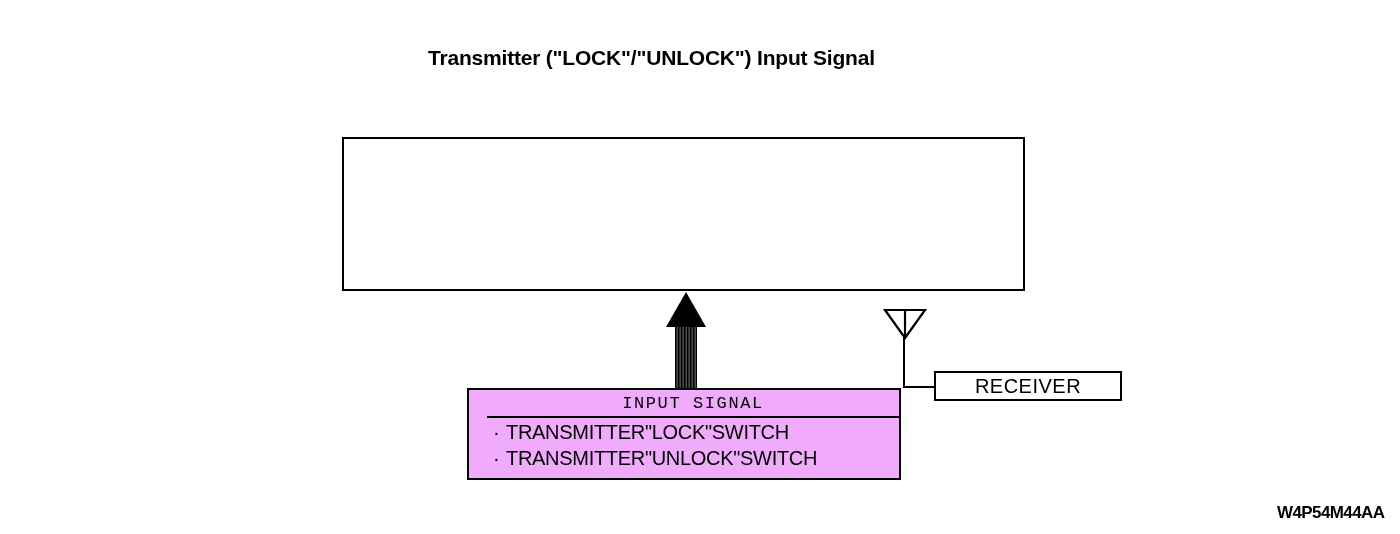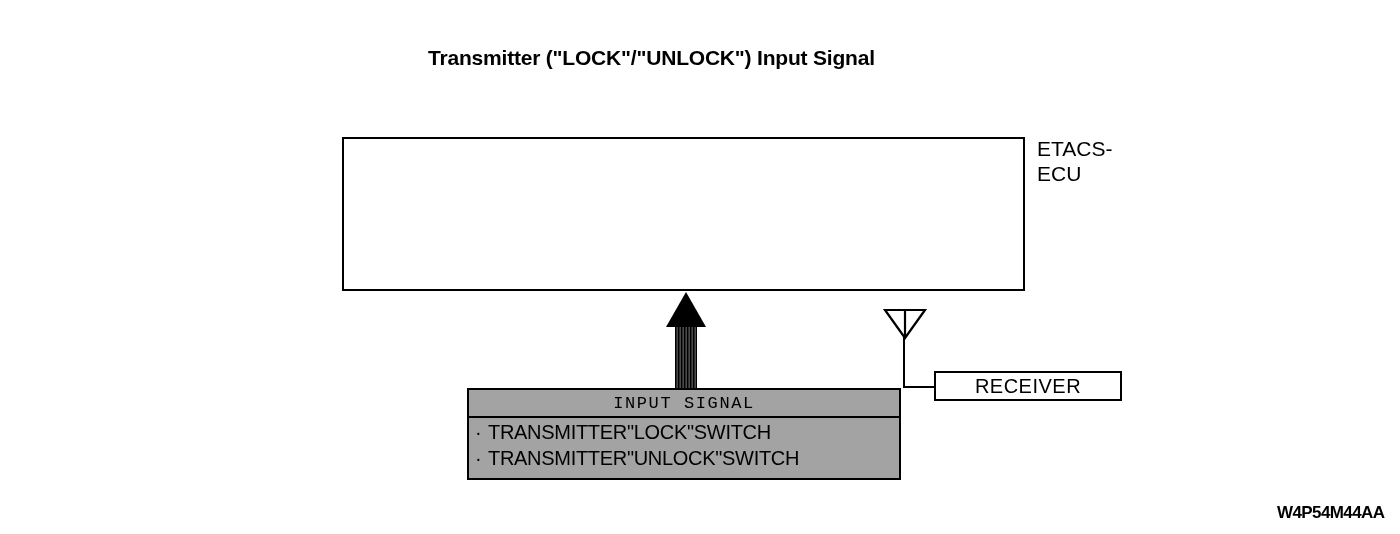--- a/index.html
+++ b/index.html
@@ -110,21 +110,22 @@
 
   
   #input-signal-box {
     position: absolute;
     left: 467px;
     top: 388px;
     width: 434px;
     height: 92px;
     border: 2px solid #000000;
     box-sizing: border-box;
-    background: #a3a3a3;
+    background: #f0abfc;
+    padding-left: 18px;
   }
   #input-signal-header {
     height: 28px;
     border-bottom: 2px solid #000000;
     display: flex;
     align-items: center;
     justify-content: center;
     box-sizing: border-box;
   }
   #input-signal-header-label {
@@ -180,24 +181,20 @@
     </svg>
 
     <div id="antenna-lead-vertical"></div>
     <div id="antenna-lead-horizontal"></div>
 
     <div id="receiver-box">
       <span id="receiver-label">RECEIVER</span>
     </div>
   </div>
 
-  <div id="ecu-label">
-    <div>ETACS-</div>
-    <div>ECU</div>
-  </div>
 
   <svg id="input-arrow" viewBox="0 0 46 99">
     <defs>
       <pattern id="hatch" width="3" height="4" patternUnits="userSpaceOnUse">
         <rect x="0" y="0" width="3" height="4" fill="#4a4a4a"></rect>
         <rect x="0" y="0" width="1.4" height="4" fill="#000000"></rect>
       </pattern>
     </defs>
 
     <rect x="15" y="34" width="22" height="65" fill="url(#hatch)"></rect>

